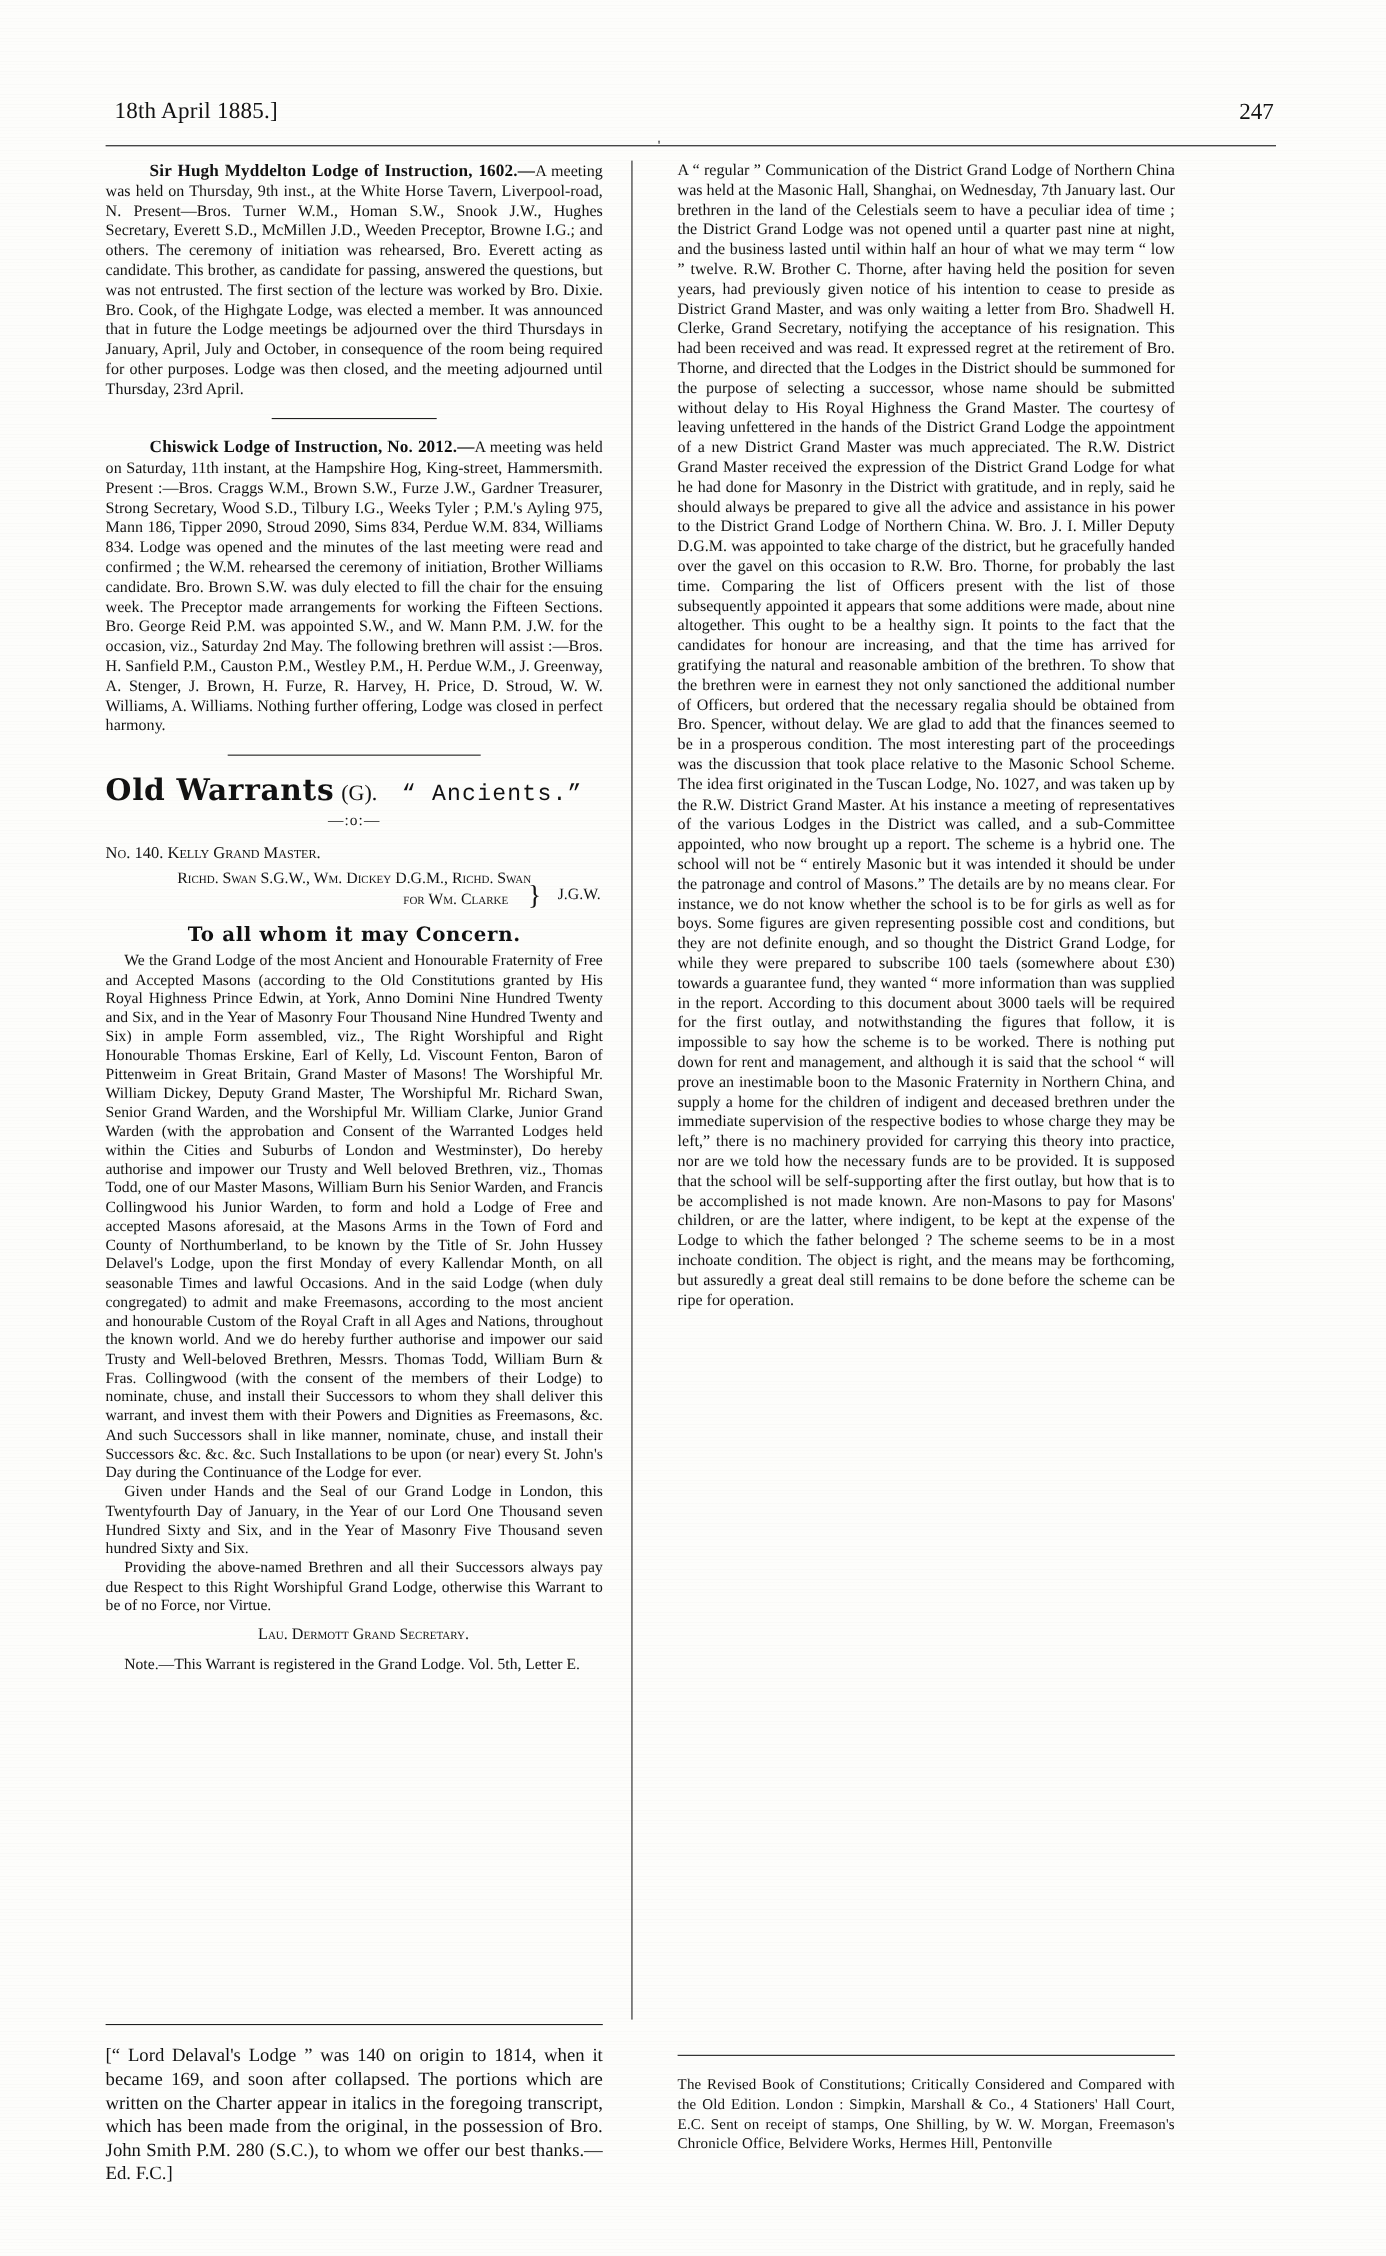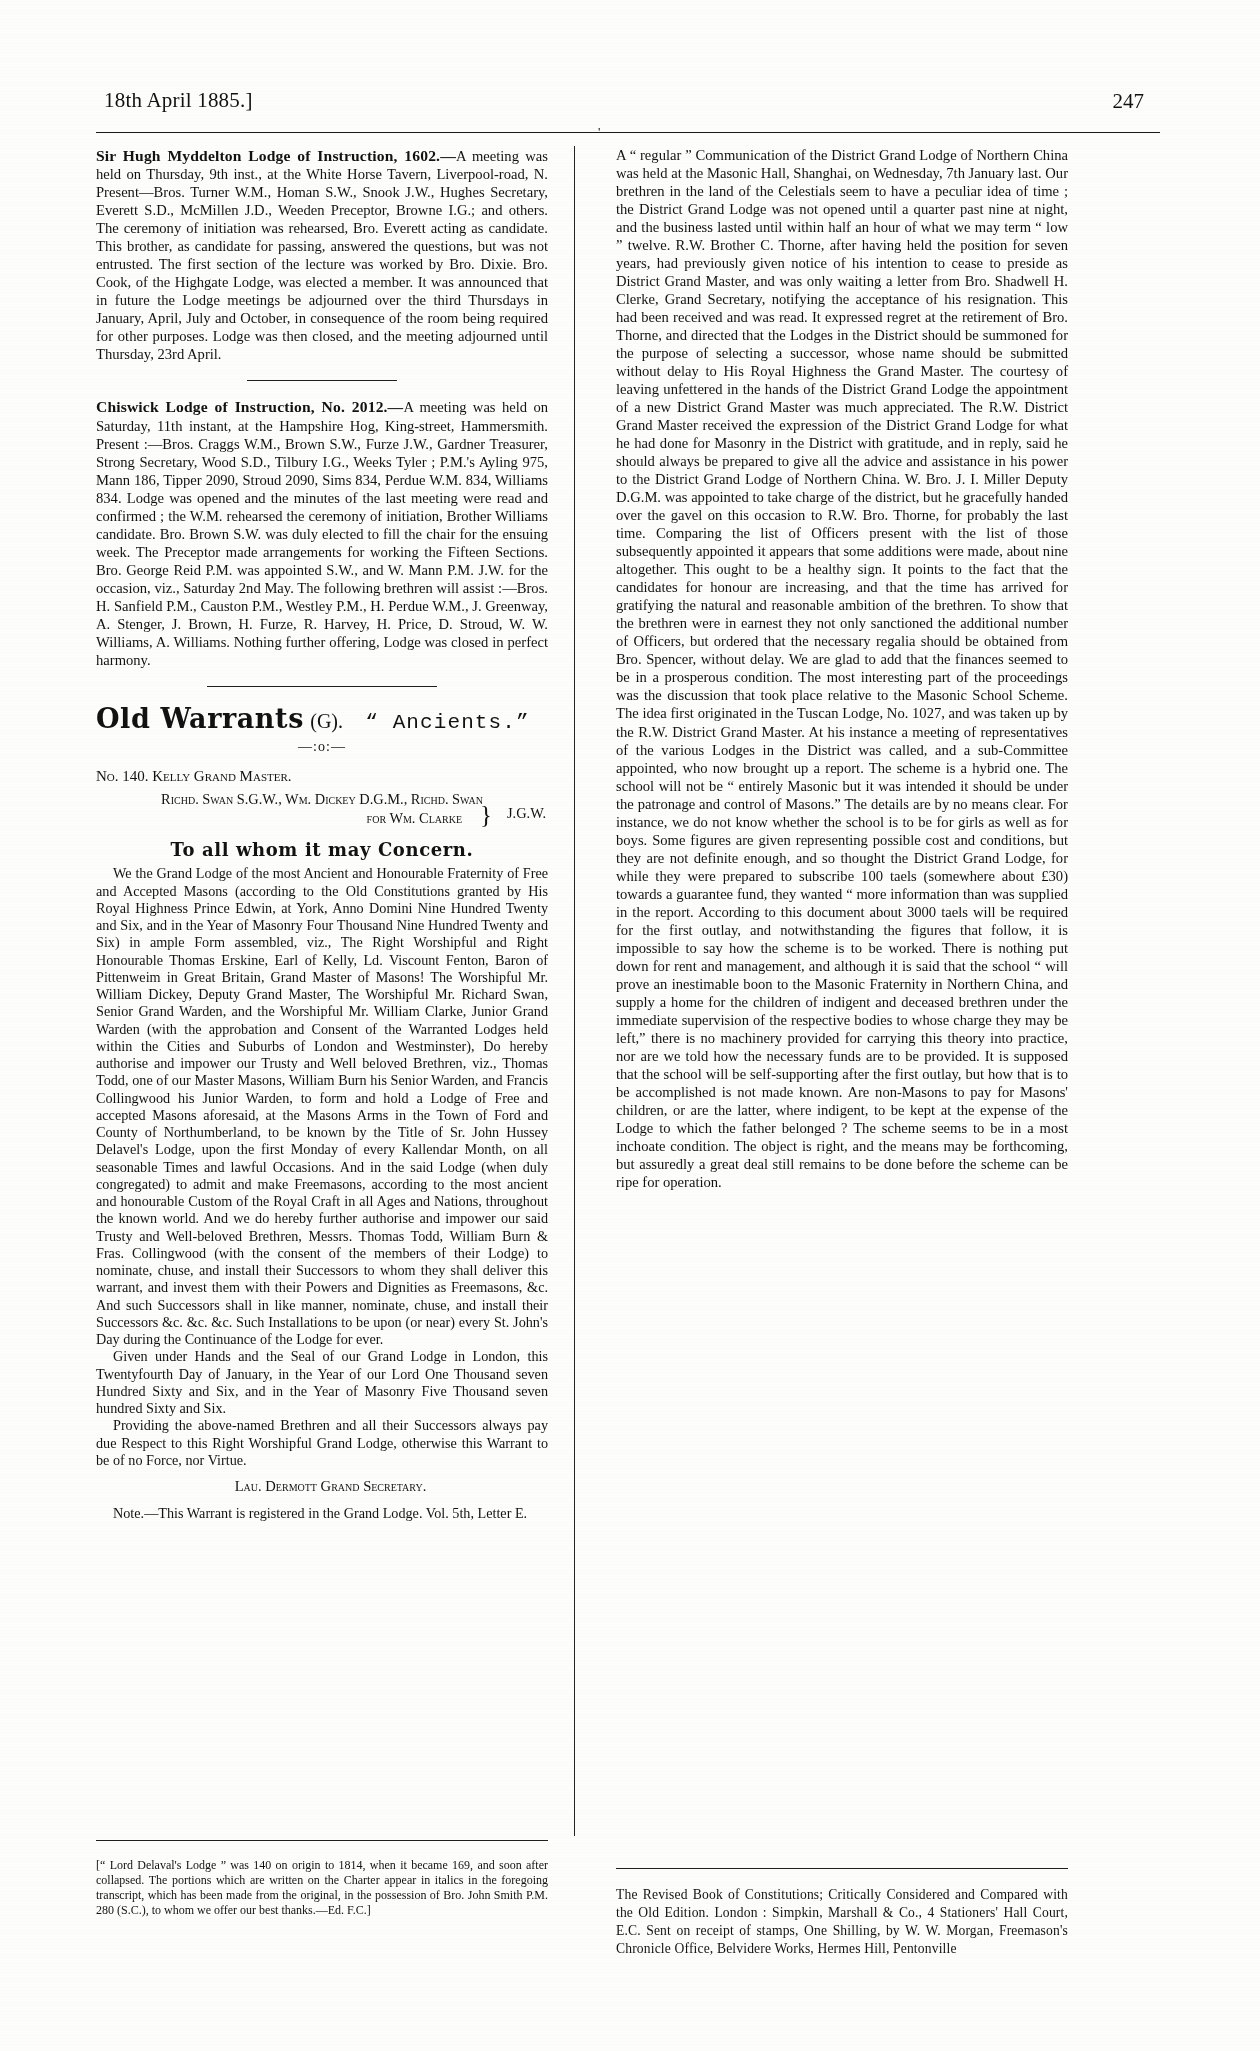--- a/index.html
+++ b/index.html
@@ -46,21 +46,21 @@
     left: 0;
     top: -2px;
     width: 1064px;
     text-align: center;
     font-size: 25px;
     letter-spacing: 2.1px;
     white-space: nowrap;
   }
   .masthead-folio {
     position: absolute;
-    right: 16px;
+    right: 2px;
     top: 1px;
     font-size: 21px;
   }
   .masthead-rule {
     position: absolute;
     left: 96px;
     top: 132px;
     width: 1064px;
     border-top: 1.5px solid #1a1a1a;
   }
@@ -94,20 +94,21 @@
 
   .lede {
     text-indent: 0;
   }
 
   
   .report-title {
     font-weight: bold;
     font-size: 15.6px;
     letter-spacing: .15px;
+    margin-left: 40px;
   }
   .report {
     margin-bottom: 0;
   }
   .report p { text-indent: 0; }
 
   .short-rule {
     width: 150px;
     margin: 17px auto 16px auto;
     border-top: 1.1px solid #1f1f1f;
@@ -206,21 +207,21 @@
     margin-top: 9px;
     font-size: 14.2px;
   }
 
   
   .ed-note {
     position: absolute;
     left: 96px;
     top: 1858px;
     width: 452px;
-    font-size: 12px;
+    font-size: 17px;
     line-height: 1.26;
     text-align: justify;
     text-indent: 0;
   }
   .ed-rule {
     position: absolute;
     left: 96px;
     top: 1840px;
     width: 452px;
     border-top: 1.1px solid #1f1f1f;

